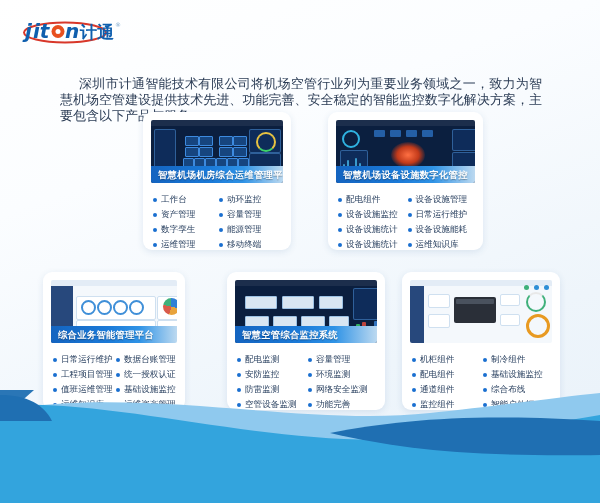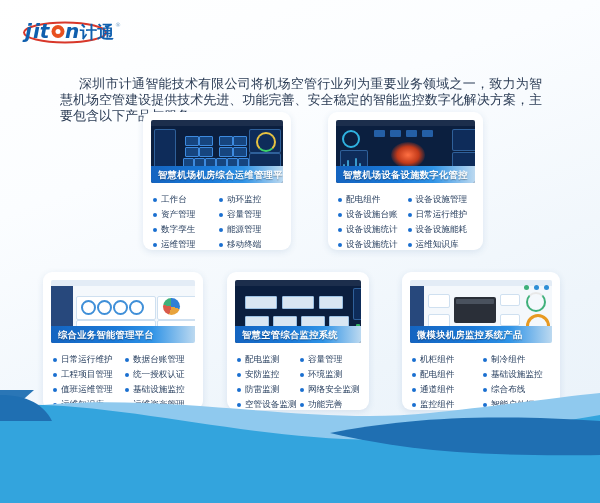--- a/index.html
+++ b/index.html
@@ -71,22 +71,22 @@
   }
   .feat .dot{
     width:4px;height:4px;border-radius:50%;background:#1a6fd0;
     margin-right:4px;flex:0 0 auto;
   }
 
   
   #card-1{left:143px;top:112px;width:148px;height:138px;}
   #card-2{left:328px;top:112px;width:155px;height:138px;}
   
-  #card-3{left:43px;top:272px;width:160px;height:138px;}
-  #card-4{left:227px;top:272px;width:142px;height:138px;}
+  #card-3{left:43px;top:272px;width:142px;height:138px;}
+  #card-4{left:227px;top:272px;width:158px;height:138px;}
   #card-5{left:402px;top:272px;width:158px;height:138px;}
 
   
   .dash-top{position:absolute;left:0;top:0;width:100%;height:6px;background:rgba(255,255,255,.07);}
   .dash-top.l{background:#e3ecf6;}
   .bar{position:absolute;background:#1d6ec2;opacity:.8;border-radius:1px;}
   .pan{position:absolute;border:1px solid rgba(90,160,235,.45);border-radius:2px;background:rgba(20,70,140,.35);}
   .pan.l{border-color:#cfe0f0;background:#ffffff;}
   .rack{position:absolute;background:#16457f;border:1px solid #3d8ade;border-radius:1px;}
   .glow{position:absolute;border-radius:50%;}
@@ -195,21 +195,21 @@
       <div class="item">
           <span class="dot"></span>
           <span>配电组件</span>
         </div>
       <div class="item">
           <span class="dot"></span>
           <span>设备设施管理</span>
         </div>
       <div class="item">
           <span class="dot"></span>
-          <span>设备设施台账</span>
+          <span>设备设施监控</span>
         </div>
       <div class="item">
           <span class="dot"></span>
           <span>日常运行维护</span>
         </div>
       <div class="item">
           <span class="dot"></span>
           <span>设备设施统计</span>
         </div>
       <div class="item">
@@ -340,21 +340,20 @@
       <div class="pan l" style="left:90px;top:14px;width:18px;height:10px;"></div>
       <div class="pan l" style="left:90px;top:34px;width:18px;height:10px;"></div>
       <div class="bar" style="left:44px;top:17px;width:42px;height:26px;background:#2a2f38;opacity:1;border-radius:2px;"></div>
       <div class="bar" style="left:46px;top:19px;width:38px;height:5px;background:#4a525e;opacity:1;"></div>
       <div class="ring" style="left:116px;top:12px;width:16px;height:16px;border-color:#3fb07a;border-top-color:#e8e8e8;"></div>
       <div class="ring" style="left:116px;top:34px;width:18px;height:18px;border-color:#e89a22;border-width:3px;"></div>
       <div class="glow" style="left:114px;top:5px;width:5px;height:5px;background:#3fb07a;"></div>
       <div class="glow" style="left:124px;top:5px;width:5px;height:5px;background:#2f8fd6;"></div>
       <div class="glow" style="left:134px;top:5px;width:5px;height:5px;background:#2f8fd6;"></div>
 
-      <div class="shot-band">微模块机房监控系统产品</div>
     </div>
     <div class="feat">
       <div class="item">
           <span class="dot"></span>
           <span>机柜组件</span>
         </div>
       <div class="item">
           <span class="dot"></span>
           <span>制冷组件</span>
         </div>

